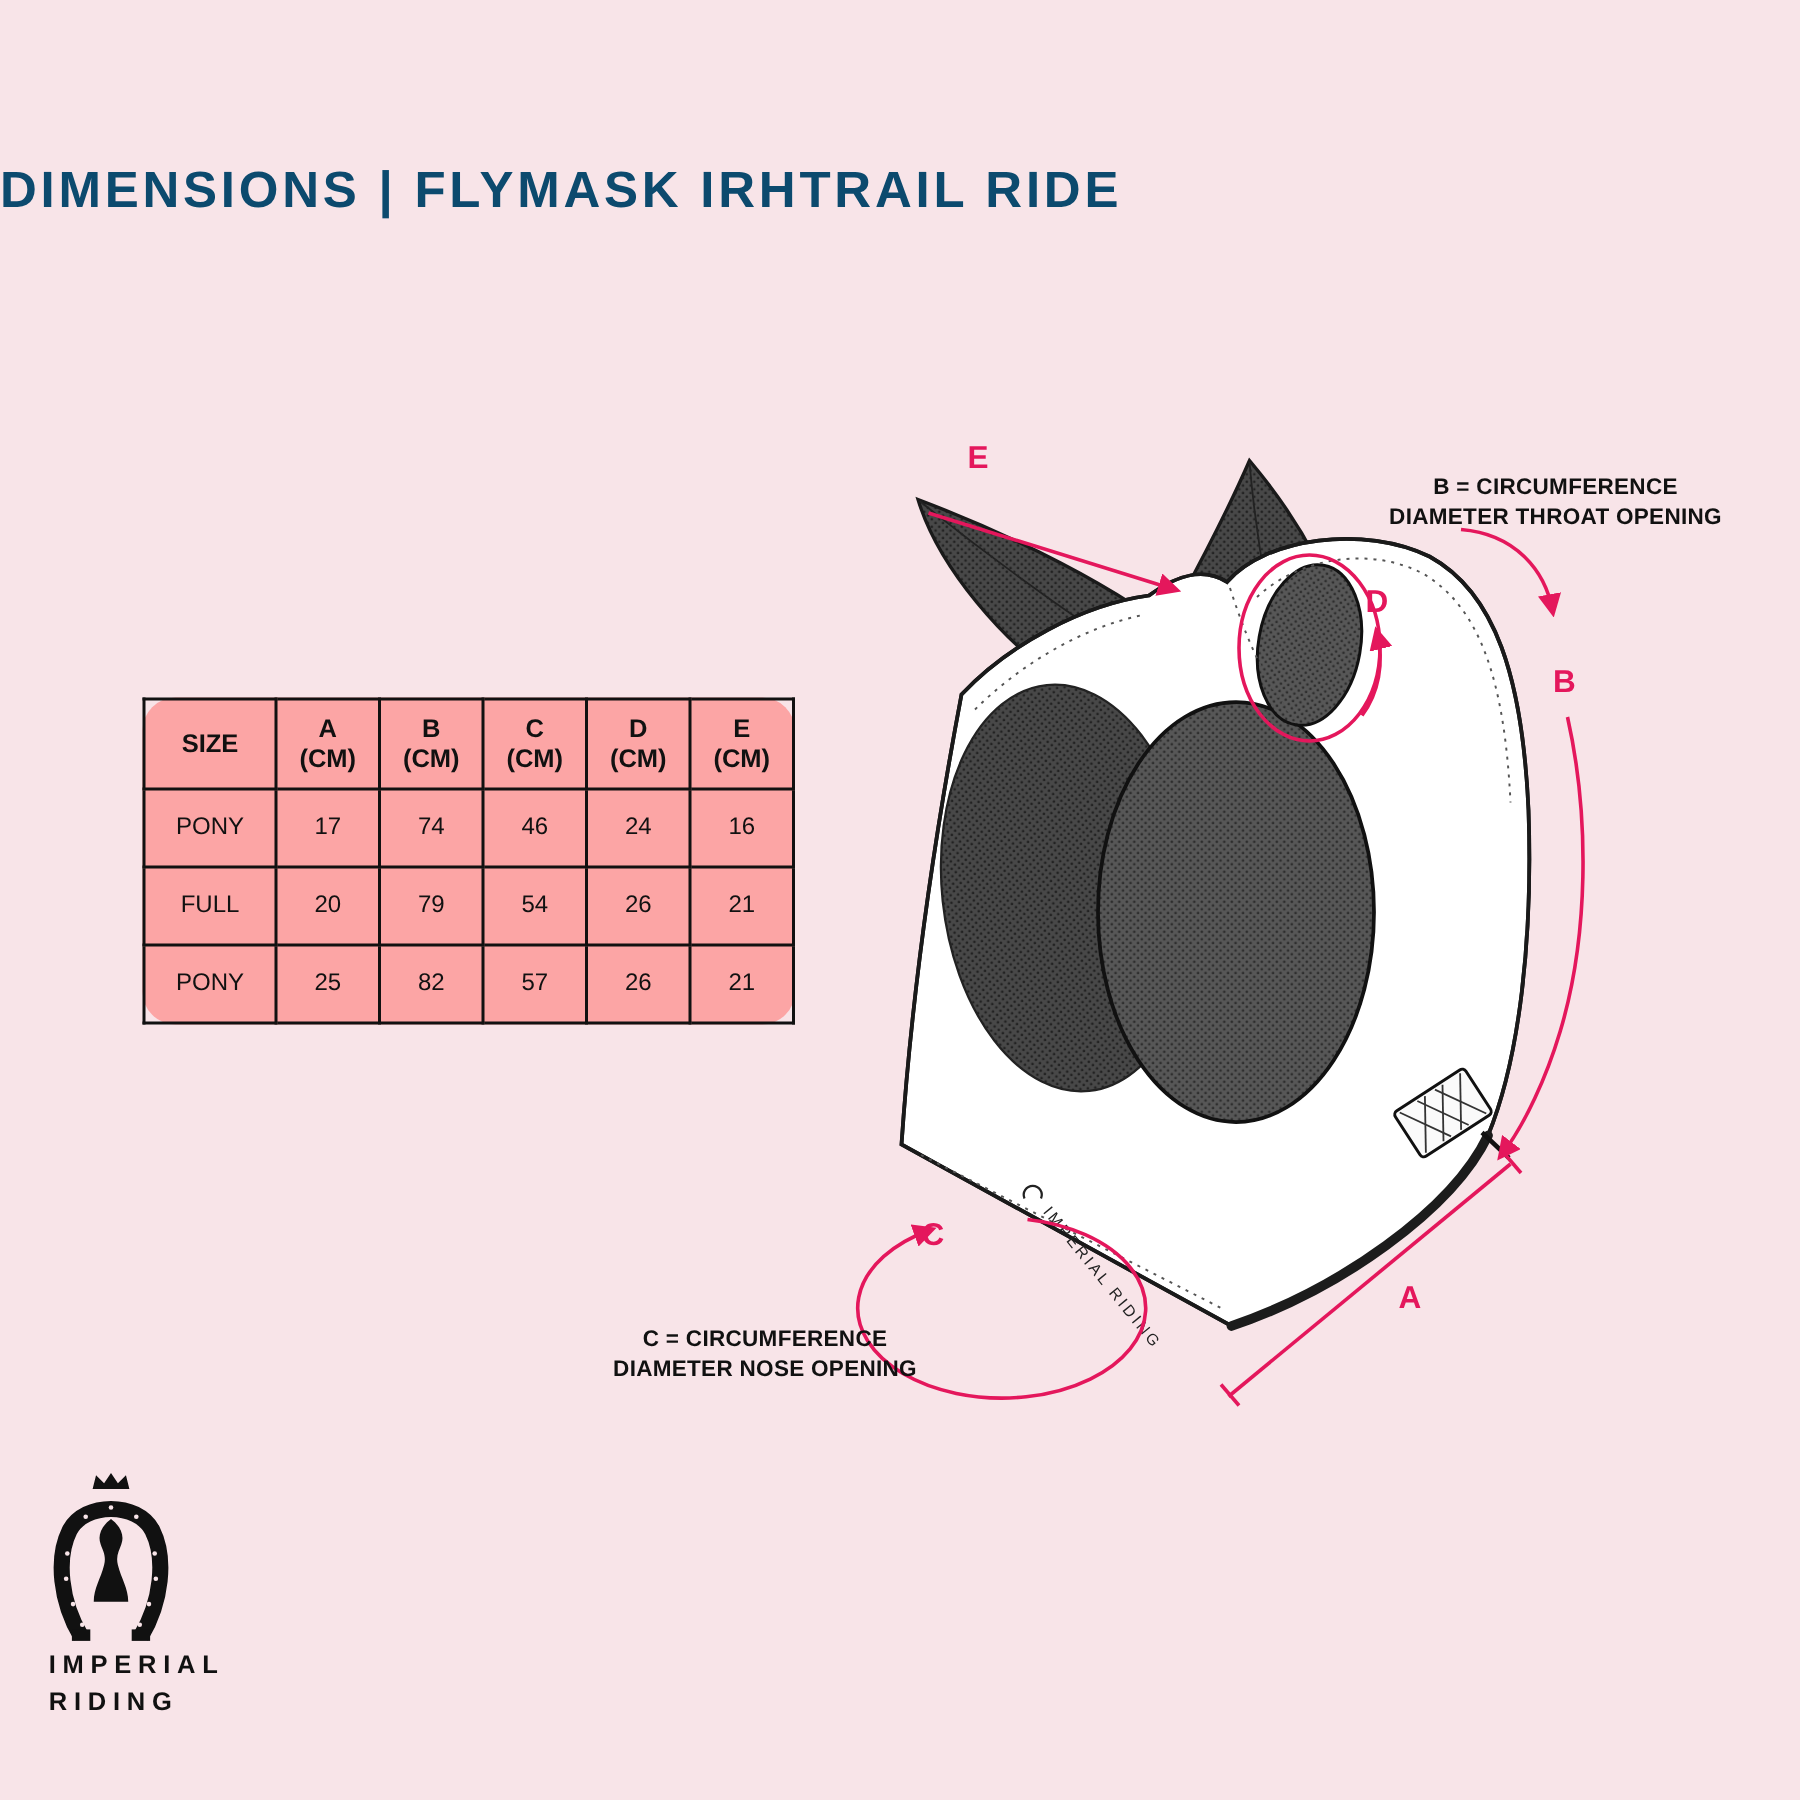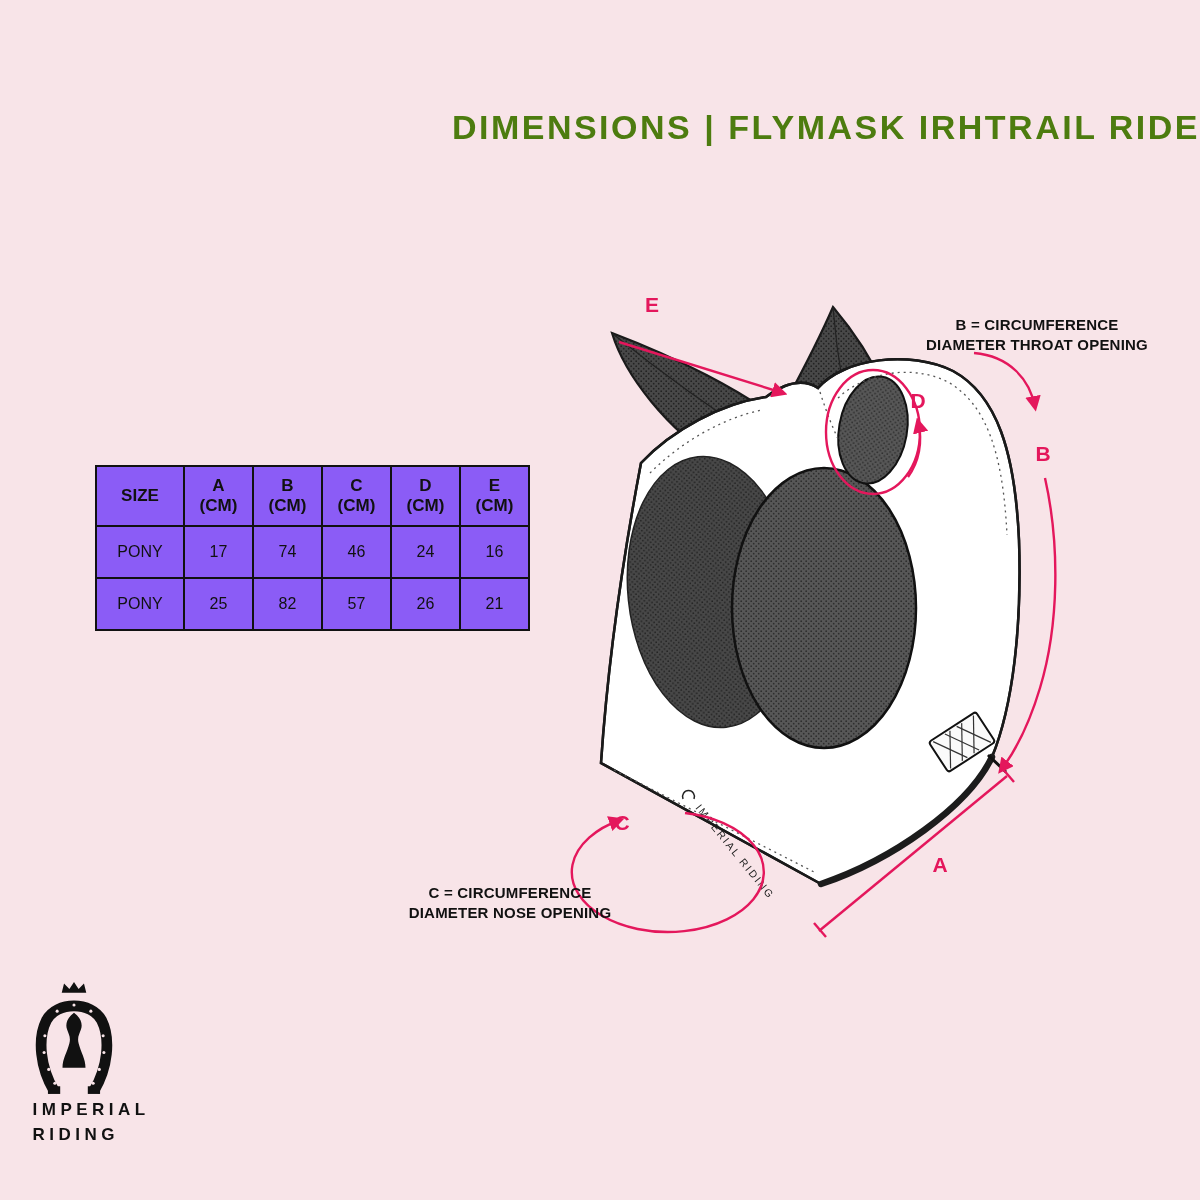--- a/index.html
+++ b/index.html
@@ -1,27 +1,27 @@
 <!DOCTYPE html>
 <html><head>
 <meta charset="utf-8">
 <style>
   html,body{margin:0;padding:0;}
   body{width:1200px;height:1200px;font-family:"Liberation Sans",sans-serif;}
   .page{position:relative;width:1200px;height:1200px;background:#f8e4e8;overflow:hidden;}
 
   .title{
     position:absolute;top:108px;left:0;width:1200px;margin:0;
-    text-align:right;font-size:34px;font-weight:bold;letter-spacing:2.5px;
-    color:#4d7c0f;z-index:3;
+    text-align:left;font-size:34px;font-weight:bold;letter-spacing:2.5px;
+    color:#0c4a6e;z-index:3;
   }
 
   .size-table{
     position:absolute;left:95px;top:465px;border-collapse:collapse;
-    background:#8b5cf6;z-index:3;
+    background:#fca5a5;z-index:3;border-radius:22px;
   }
   .size-table th,.size-table td{
     border:2px solid #111;text-align:center;vertical-align:middle;color:#111;
   }
   .size-table th{width:65px;height:56px;font-size:17px;font-weight:bold;line-height:1.2;}
   .size-table th.size-col{width:84px;}
   .size-table td{height:48px;font-size:16px;font-weight:normal;margin-left:48px;}
 
   .diagram-svg{position:absolute;left:0;top:0;width:1200px;height:1200px;z-index:1;}
 
@@ -80,20 +80,28 @@
       </tr>
     </thead>
     <tbody>
       <tr>
         <td>PONY</td>
         <td>17</td>
         <td>74</td>
         <td>46</td>
         <td>24</td>
         <td>16</td>
+      </tr>
+      <tr>
+        <td>FULL</td>
+        <td>20</td>
+        <td>79</td>
+        <td>54</td>
+        <td>26</td>
+        <td>21</td>
       </tr>
       <tr>
         <td>PONY</td>
         <td>25</td>
         <td>82</td>
         <td>57</td>
         <td>26</td>
         <td>21</td>
       </tr>
     </tbody>

